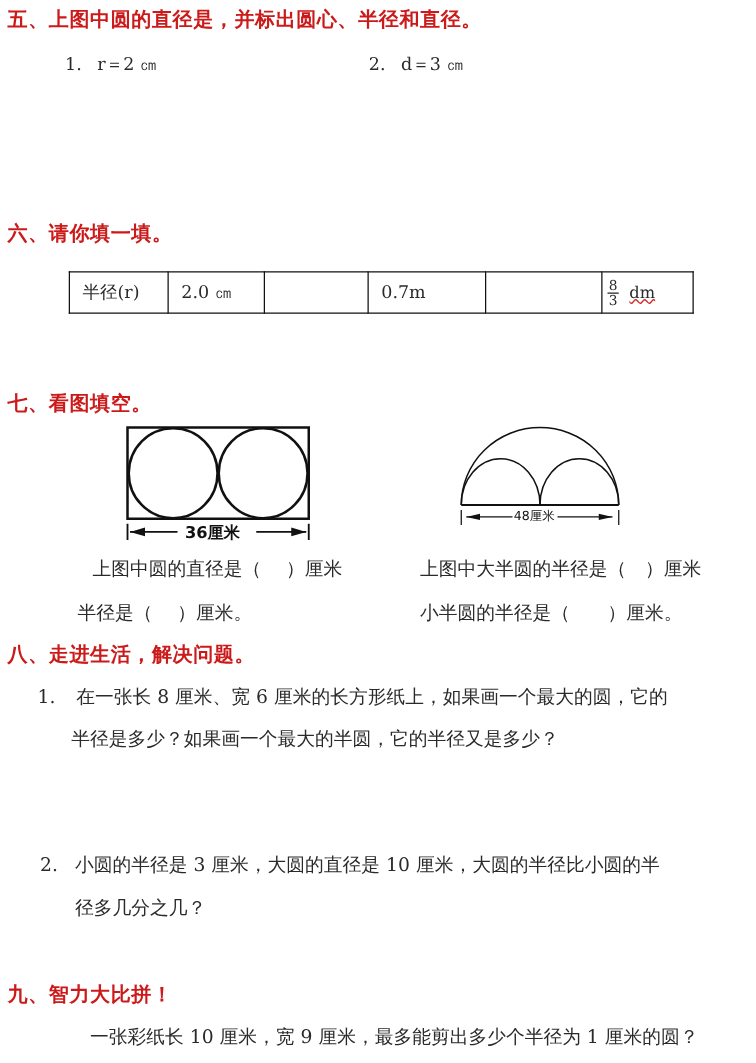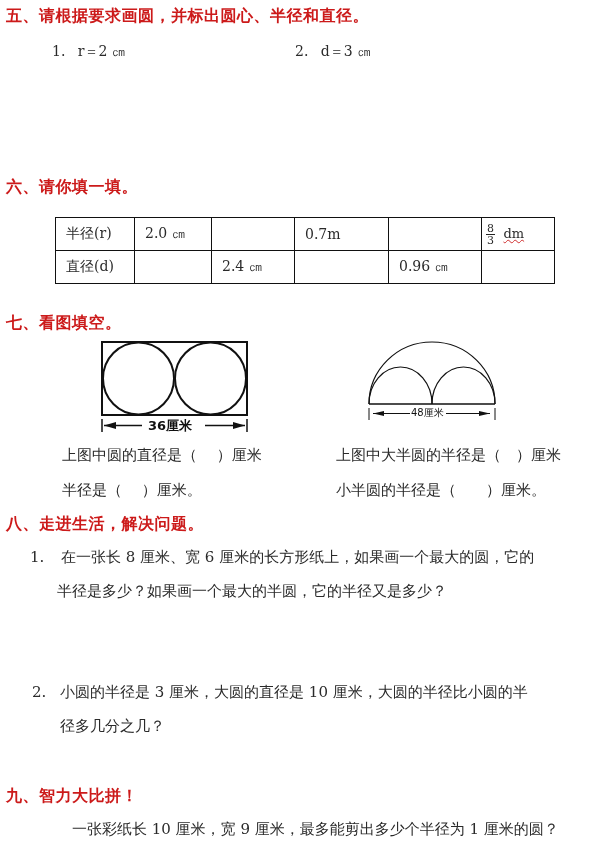--- a/index.html
+++ b/index.html
@@ -23,21 +23,21 @@
     }
     .frac { display: inline-block; vertical-align: middle; text-align: center; font-size: 11px; line-height: 11px; }
     .frac .num { display: block; border-bottom: 1px solid #222; padding: 0 1px; }
     .frac .den { display: block; }
     .squiggle { text-decoration: underline wavy #d03030; text-decoration-thickness: 1px; }
     svg { position: absolute; overflow: visible; }
   </style>
 </head>
 <body>
 
-<div class="abs heading" style="left:6px; top:6px;">五、请根据要求画圆，并标出圆心、半径和直径。</div>
+<div class="abs heading" style="left:6px; top:6px;">五、上图中圆的直径是，并标出圆心、半径和直径。</div>
 <div class="abs small-text" style="left:52px; top:43px;">
   <span>1.</span>
   <span style="margin-left:8px;">r＝2 ㎝</span>
 </div>
 <div class="abs small-text" style="left:295px; top:43px;">
   <span>2.</span>
   <span style="margin-left:8px;margin-top:21px;">d＝3 ㎝</span>
 </div>
 
 <div class="abs heading" style="left:6px; top:177px;">六、请你填一填。</div>
@@ -49,28 +49,20 @@
     <td style="width:72px;"></td>
     <td style="width:83px;">0.7m</td>
     <td style="width:82px;"></td>
     <td style="width:68px; padding-left:4px;">
       <span class="frac">
         <span class="num">8</span>
         <span class="den">3</span>
       </span>
       <span class="squiggle" style="margin-left:4px; font-size:13px;">dm</span>
     </td>
-  </tr>
-  <tr>
-    <td>直径(d)</td>
-    <td></td>
-    <td>2.4 ㎝</td>
-    <td></td>
-    <td>0.96 ㎝</td>
-    <td></td>
   </tr>
 </tbody>
   </table>
 
 <div class="abs heading" style="left:6px; top:313px;">七、看图填空。</div>
 
 <svg style="left:0; top:0;" width="605" height="850">
   <rect x="102" y="342" width="145" height="73" fill="none" stroke="#111" stroke-width="2"></rect>
   <ellipse cx="138.5" cy="378.5" rx="35.5" ry="36" fill="none" stroke="#111" stroke-width="2"></ellipse>
   <ellipse cx="210.5" cy="378.5" rx="35.5" ry="36" fill="none" stroke="#111" stroke-width="2"></ellipse>
@@ -90,21 +82,21 @@
   <line x1="369" y1="404" x2="495" y2="404" stroke="#111" stroke-width="1.5"></line>
   <line x1="369" y1="408" x2="369" y2="420" stroke="#111" stroke-width="1"></line>
   <line x1="495" y1="408" x2="495" y2="420" stroke="#111" stroke-width="1"></line>
   <line x1="373" y1="413.5" x2="410" y2="413.5" stroke="#111" stroke-width="1"></line>
   <polygon points="373,413.5 384,411 384,416" fill="#111"></polygon>
   <line x1="446" y1="413.5" x2="490" y2="413.5" stroke="#111" stroke-width="1"></line>
   <polygon points="490,413.5 479,411 479,416" fill="#111"></polygon>
 </svg>
 <div class="abs" style="left:411px; top:406px; font-family:'DejaVu Sans','Liberation Sans',sans-serif; font-size:10px; color:#111;">48厘米</div>
 
-<div class="abs body-text" style="left:62px; top:446px;text-align:center;">上图中圆的直径是（　 ）厘米</div>
+<div class="abs body-text" style="left:74px; top:446px;text-align:center;">上图中圆的直径是（　 ）厘米</div>
 <div class="abs body-text" style="left:62px; top:481px;">半径是（　 ）厘米。</div>
 <div class="abs body-text" style="left:336px; top:446px;">上图中大半圆的半径是（　）厘米</div>
 <div class="abs body-text" style="left:336px; top:481px;">小半圆的半径是（　　）厘米。</div>
 
 <div class="abs heading" style="left:6px; top:514px;">八、走进生活，解决问题。</div>
 <div class="abs body-text" style="left:30px; top:548px;">1.</div>
 <div class="abs body-text" style="left:61px; top:548px;">在一张长 8 厘米、宽 6 厘米的长方形纸上，如果画一个最大的圆，它的</div>
 <div class="abs body-text" style="left:57px; top:582px;">半径是多少？如果画一个最大的半圆，它的半径又是多少？</div>
 
 <div class="abs body-text" style="left:32px; top:683px;">2.</div>

